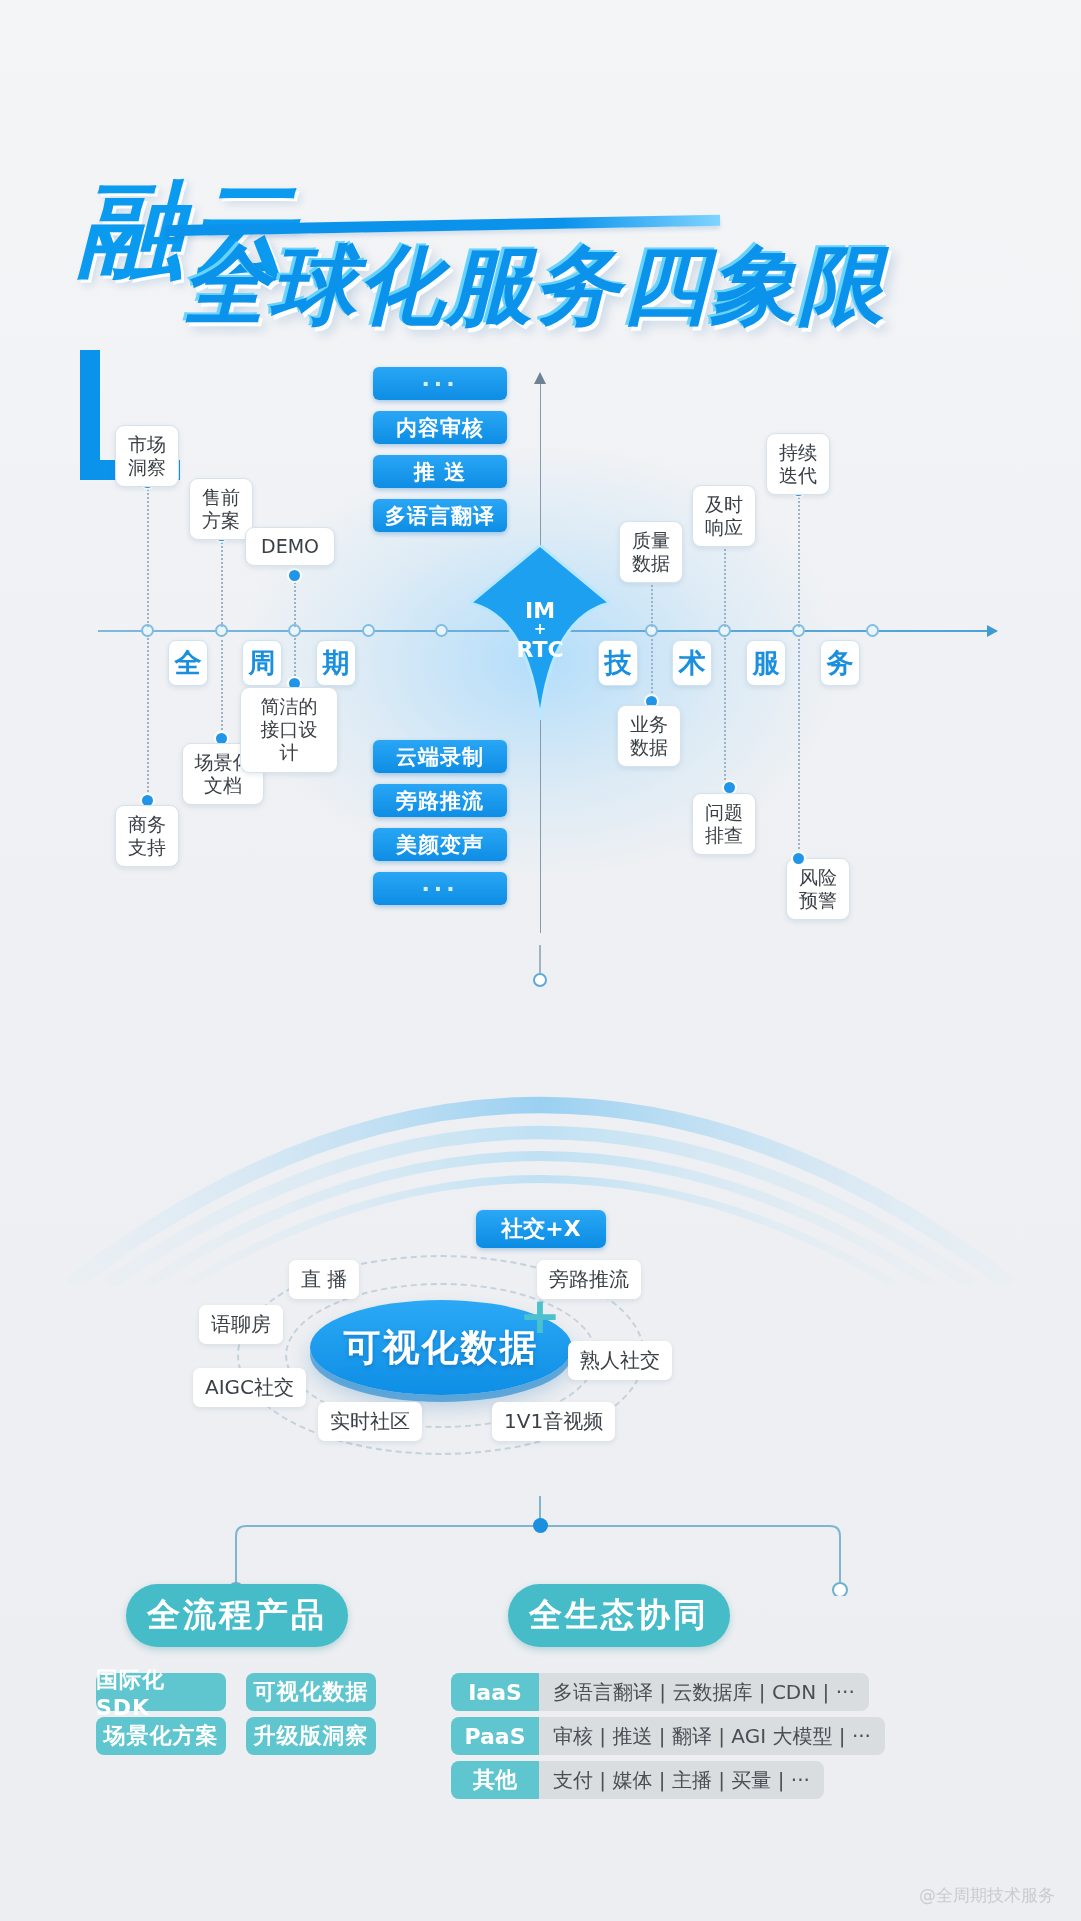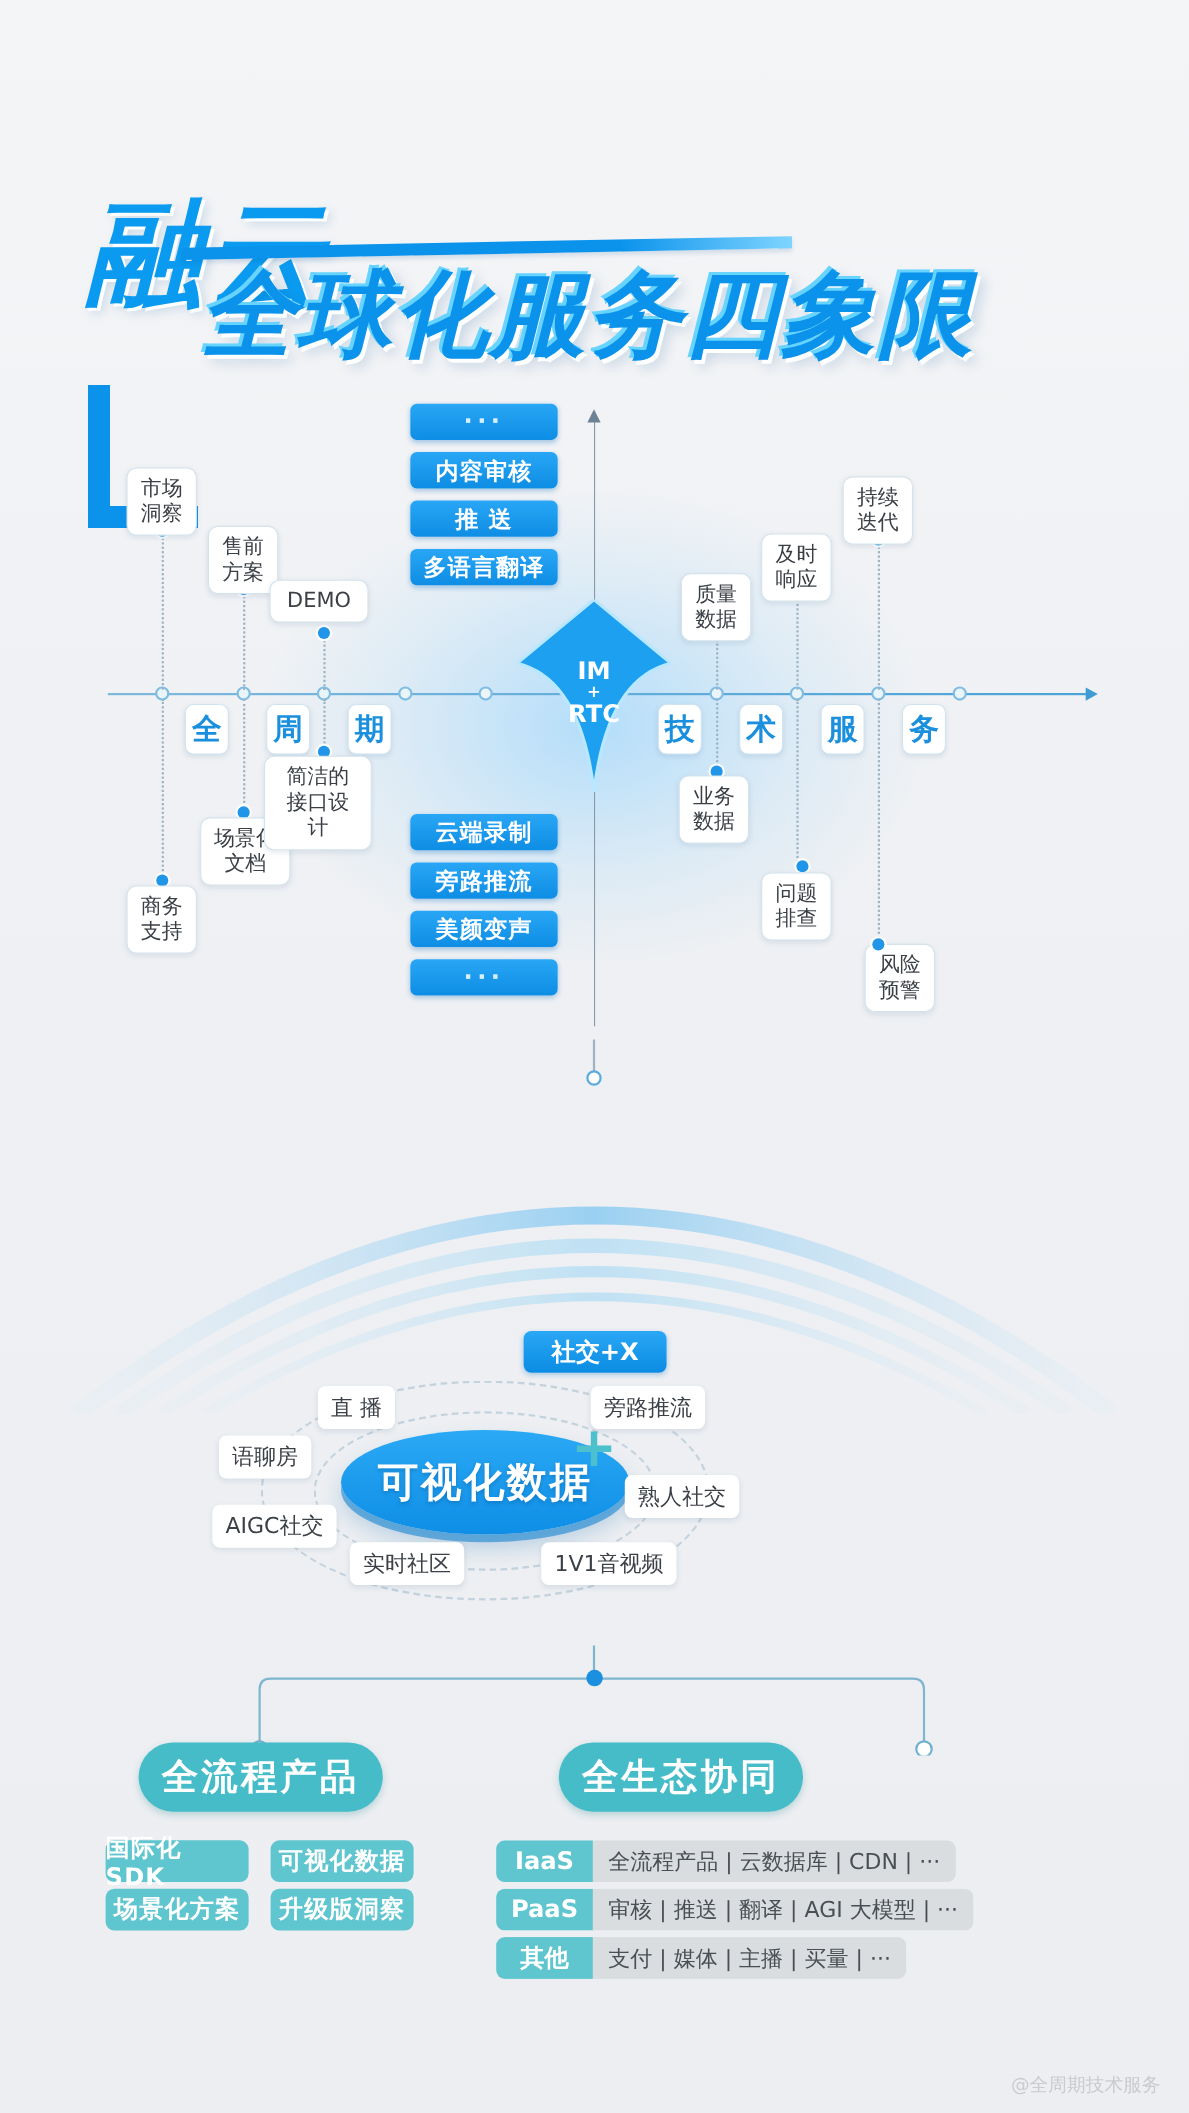--- a/index.html
+++ b/index.html
@@ -326,21 +326,21 @@
     <div class="pill" style="left:126px; top:88px; width:222px">全流程产品</div>
     <div class="pill" style="left:508px; top:88px; width:222px">全生态协同</div>
 
     <div class="ptag" style="left:96px;  top:177px; width:130px">国际化 SDK</div>
     <div class="ptag" style="left:246px; top:177px; width:130px">可视化数据</div>
     <div class="ptag" style="left:96px;  top:221px; width:130px">场景化方案</div>
     <div class="ptag" style="left:246px; top:221px; width:130px">升级版洞察</div>
 
     <div class="ecorow" style="left:451px; top:177px">
       <div class="eco-key">IaaS</div>
-      <div class="eco-val">全流程产品 | 云数据库 | CDN | ···</div>
+      <div class="eco-val">多语言翻译 | 云数据库 | CDN | ···</div>
     </div>
     <div class="ecorow" style="left:451px; top:221px">
       <div class="eco-key">PaaS</div>
       <div class="eco-val">审核 | 推送 | 翻译 | AGI 大模型 | ···</div>
     </div>
     <div class="ecorow" style="left:451px; top:265px">
       <div class="eco-key">其他</div>
       <div class="eco-val">支付 | 媒体 | 主播 | 买量 | ···</div>
     </div>
   </div>

